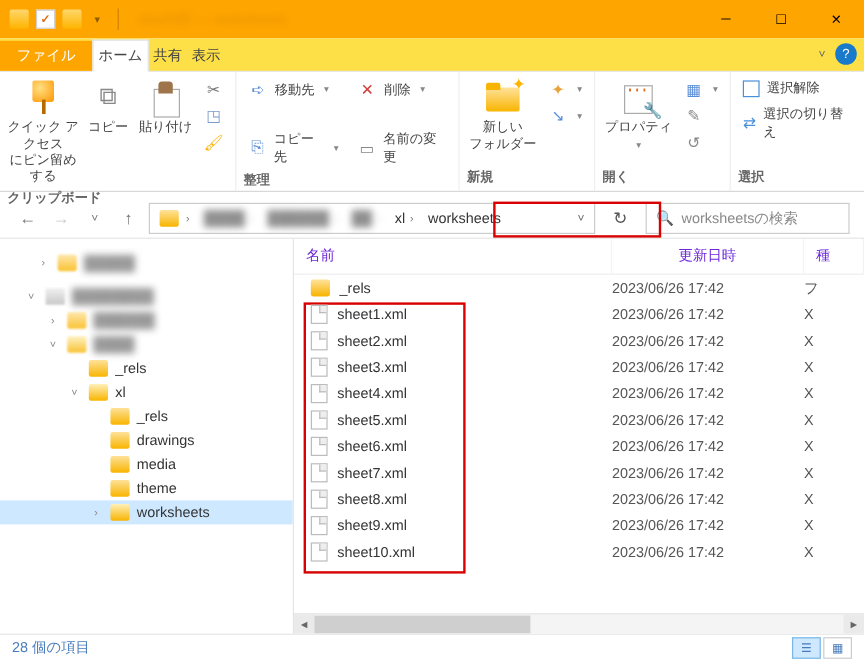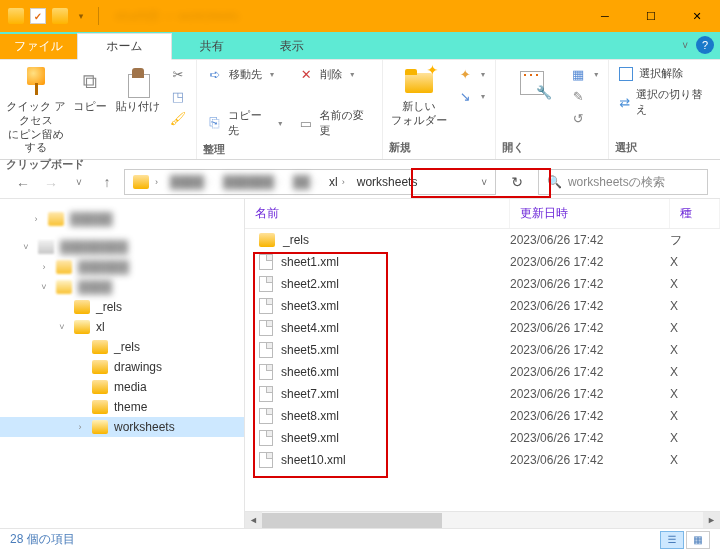--- a/index.html
+++ b/index.html
@@ -11,23 +11,23 @@
 .titlebar .icon16 { width: 16px; height: 16px; }
 .titlebar .folder-ico { background: linear-gradient(#ffd76a,#ffb400); border-radius: 2px; }
 .titlebar .checkdoc { background: #fff; border: 1px solid #d0d0d0; display: flex; align-items: center; justify-content: center; }
 .titlebar .check { color: #e26a11; font-size: 10px; font-weight: bold; }
 .titlebar .caret { width: 14px; display: flex; justify-content: center; color: #915c00; font-size: 9px; }
 .titlebar .sep { width: 1px; height: 18px; background: rgba(0,0,0,0.2); margin: 0 4px; }
 .titlebar .title { flex: 1; padding-left: 12px; color: #000; font-size: 12px; opacity: 0.12; filter: blur(3px); }
 .titlebar .winbtn { width: 46px; height: 32px; display: flex; align-items: center; justify-content: center; color: #000; font-size: 11px; }
 
 
-.tabrow { height: 28px; background: #5eead4; display: flex; align-items: flex-end; border-bottom: 1px solid #e7e7e7; position: relative; }
+.tabrow { height: 28px; background: #fde047; display: flex; align-items: flex-end; border-bottom: 1px solid #e7e7e7; position: relative; }
 .tabrow .file { background: #ffa500; color: #fff; padding: 4px 14px; font-size: 12px; }
-.tabrow .tab { padding: 4px 28px; font-size: 12px; color: #444; cursor: pointer; }
+.tabrow .tab { padding: 4px 4px; font-size: 12px; color: #444; cursor: pointer; }
 .tabrow .tab.active { border: 1px solid #e1e1e1; border-bottom: 1px solid #fff; background: #fff; margin-bottom: -1px; }
 .tabrow .right { position: absolute; right: 6px; top: 4px; display: flex; gap: 8px; align-items: center; }
 .tabrow .help { width: 18px; height: 18px; border-radius: 50%; background: #1979ca; color: #fff; display: flex; align-items: center; justify-content: center; font-size: 11px; }
 .tabrow .chev { font-size: 10px; color: #666; }
 
 
 .ribbon { height: 100px; background: #fff; display: flex; border-bottom: 1px solid #d8d8d8; }
 .group { display: flex; flex-direction: column; justify-content: space-between; border-right: 1px solid #eee; padding: 4px 6px 2px; }
 .group .buttons { display: flex; align-items: flex-start; gap: 4px; }
 .group .gname { text-align: left; font-size: 11px; color: #666; padding: 2px 0; font-weight: bold; }
@@ -93,21 +93,21 @@
 .tree-item.sel { background:#cde8ff; }
 .fico { width:16px; height:14px; background: linear-gradient(#ffe29a,#f8b400); border-radius:2px; flex-shrink:0; }
 .fico.open { background: linear-gradient(#fff0b8,#f8b400); }
 .fico.hd { background: linear-gradient(#eee,#bbb); border-radius:1px; }
 
 
 .flist { flex:1; display:flex; flex-direction:column; overflow:hidden; position:relative; }
 .headers { display:flex; border-bottom: 1px solid #eee; font-size:12px; color:#6d28d9; }
 .hcol { padding: 6px 10px; border-right: 1px solid #f3f3f3; }
 .hcol.name { width: 265px; }
-.hcol.date { width: 160px; }
+.hcol.date { width: 160px; text-align: center; }
 .hcol.type { flex:1; }
 .rows { flex:1; overflow:hidden; position:relative; }
 .row { display:flex; align-items:center; font-size:12px; color:#333; height: 22px; padding-left: 14px; cursor:pointer; }
 .row .c-name { width: 251px; display:flex; align-items:center; gap:8px; }
 .row .c-date { width: 160px; color:#555; }
 .row .c-type { flex:1; color:#555; }
 .file-ico { width:14px; height:16px; background:#fff; border:1px solid #bbb; position:relative; }
 .file-ico::after { content:""; position:absolute; top:0; right:0; width:5px; height:5px; background:#eee; border-left:1px solid #bbb; border-bottom:1px solid #bbb; }
 .folder-sm { width:16px; height:14px; background: linear-gradient(#ffe29a,#f8b400); border-radius:2px; }
 .file-highlight { position:absolute; border: 2px solid #d80000; left: 8px; width: 135px; }
@@ -241,20 +241,21 @@
     <div class="gname">新規</div>
   </div>
 
   <div class="group">
     <div class="buttons">
       <div class="bigbtn">
         <div class="glyph" style="position:relative">
             <div class="propicon"></div>
             <span class="wrench">🔧</span>
           </div>
+        <div class="lbl"><span>プロパティ</span><span style="font-size:8px;color:#888"> ▾</span></div>
       </div>
       <div class="vcol">
         <div class="smbtn">
             <span class="sglyph" style="color:#5a8dd6">▦</span>
             <span class="drop">▾</span>
           </div>
         <div class="smbtn">
             <span class="sglyph" style="color:#888">✎</span>
           </div>
         <div class="smbtn">

